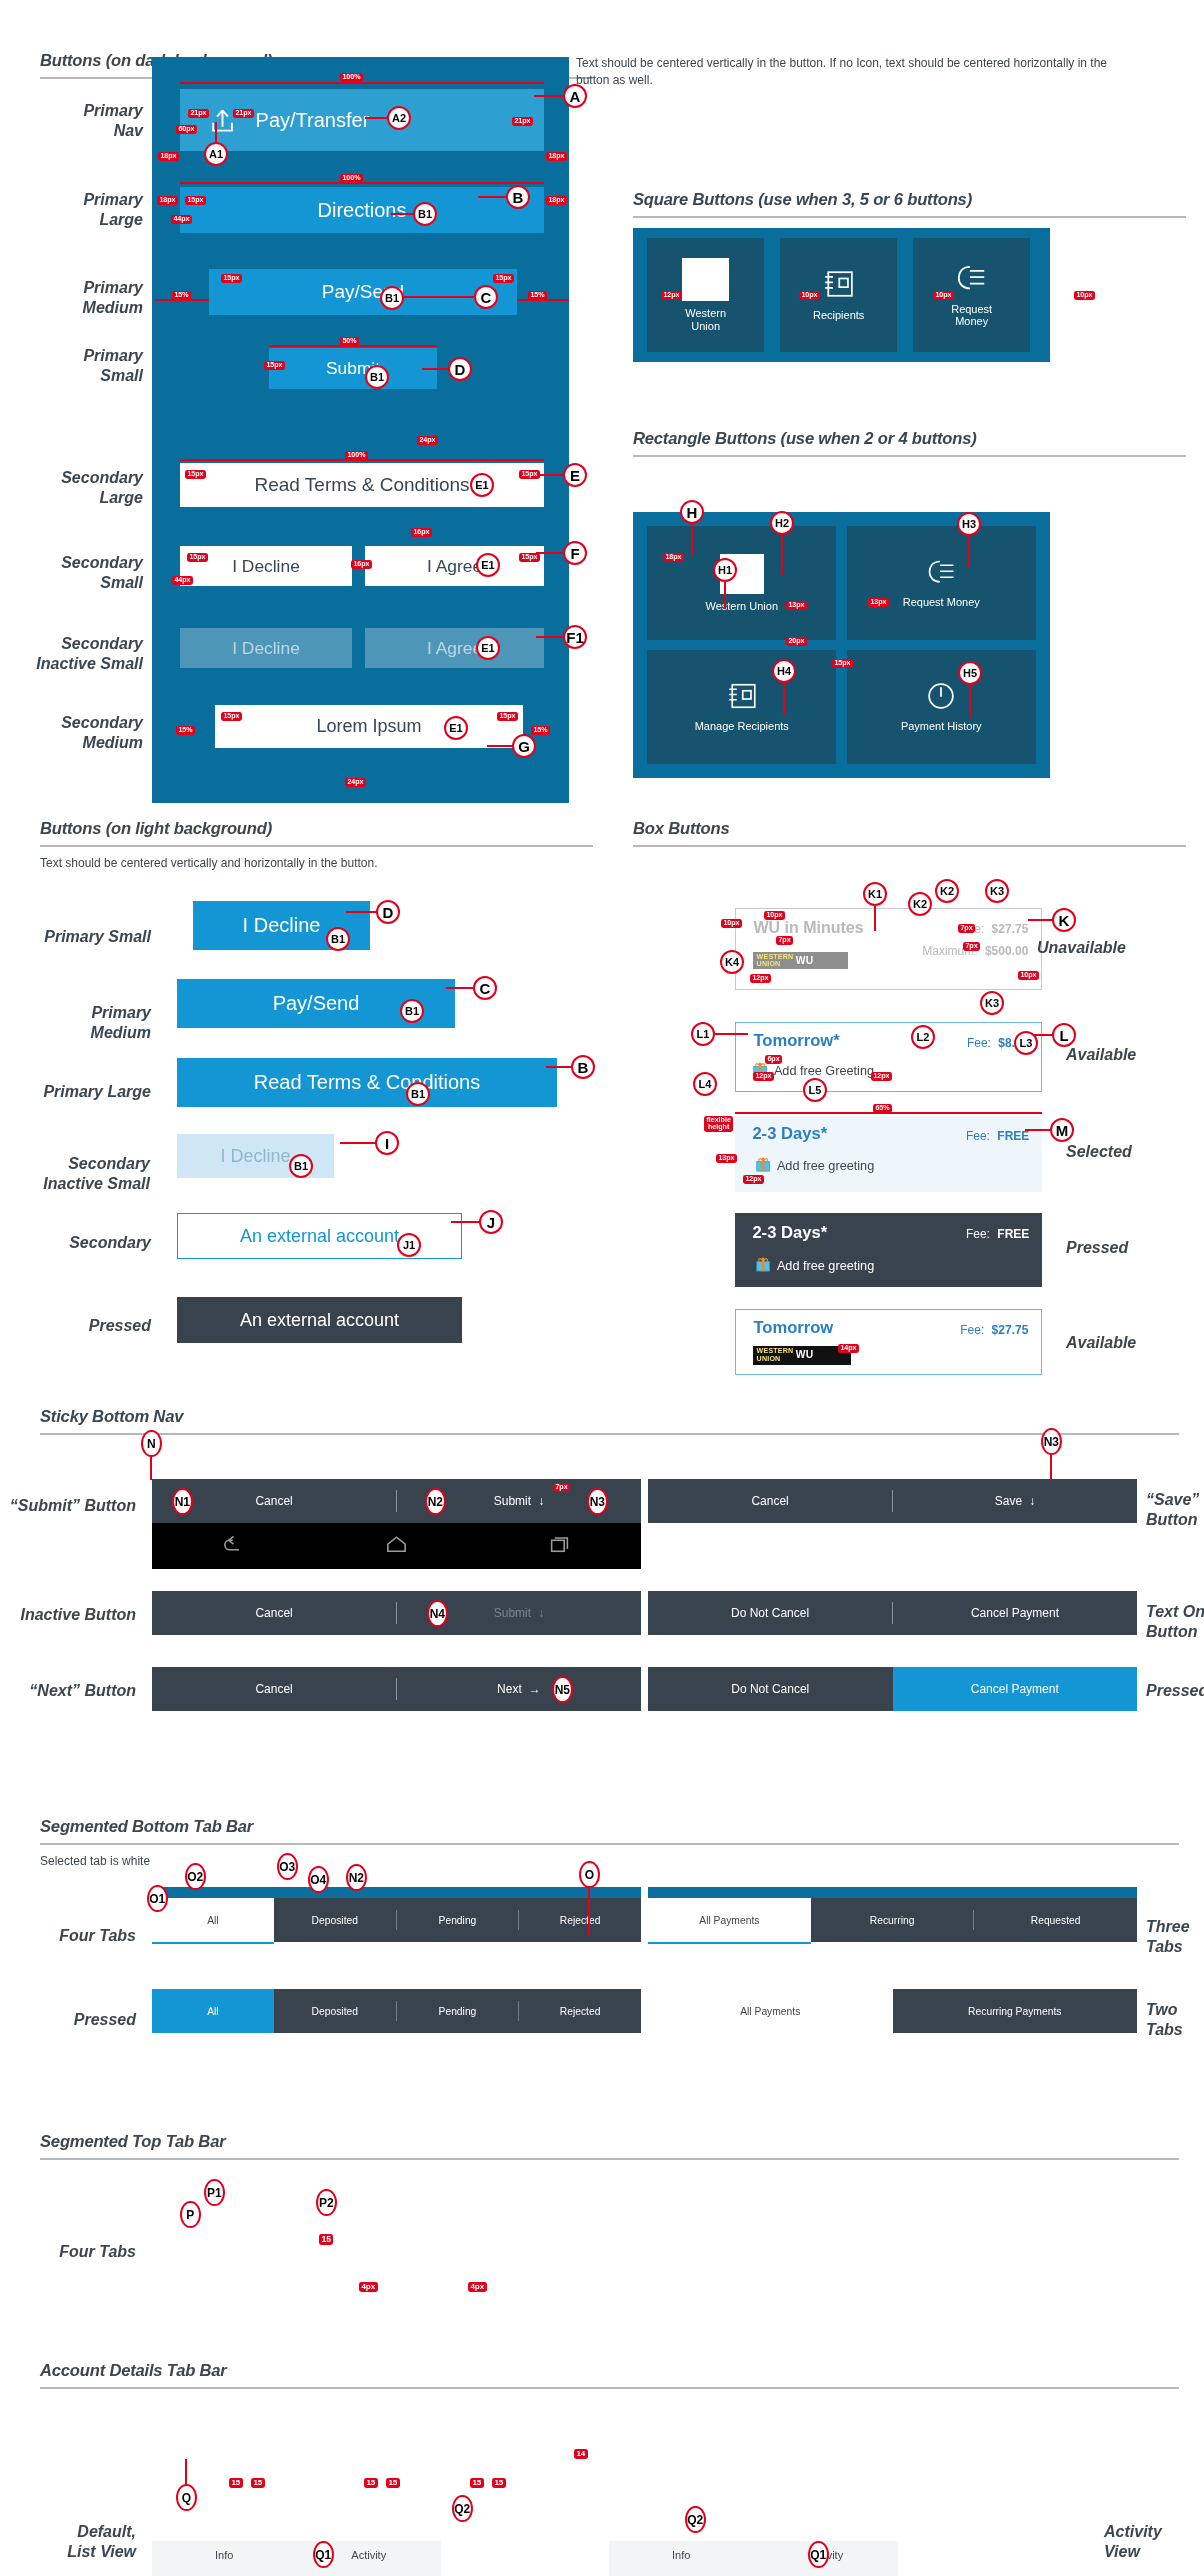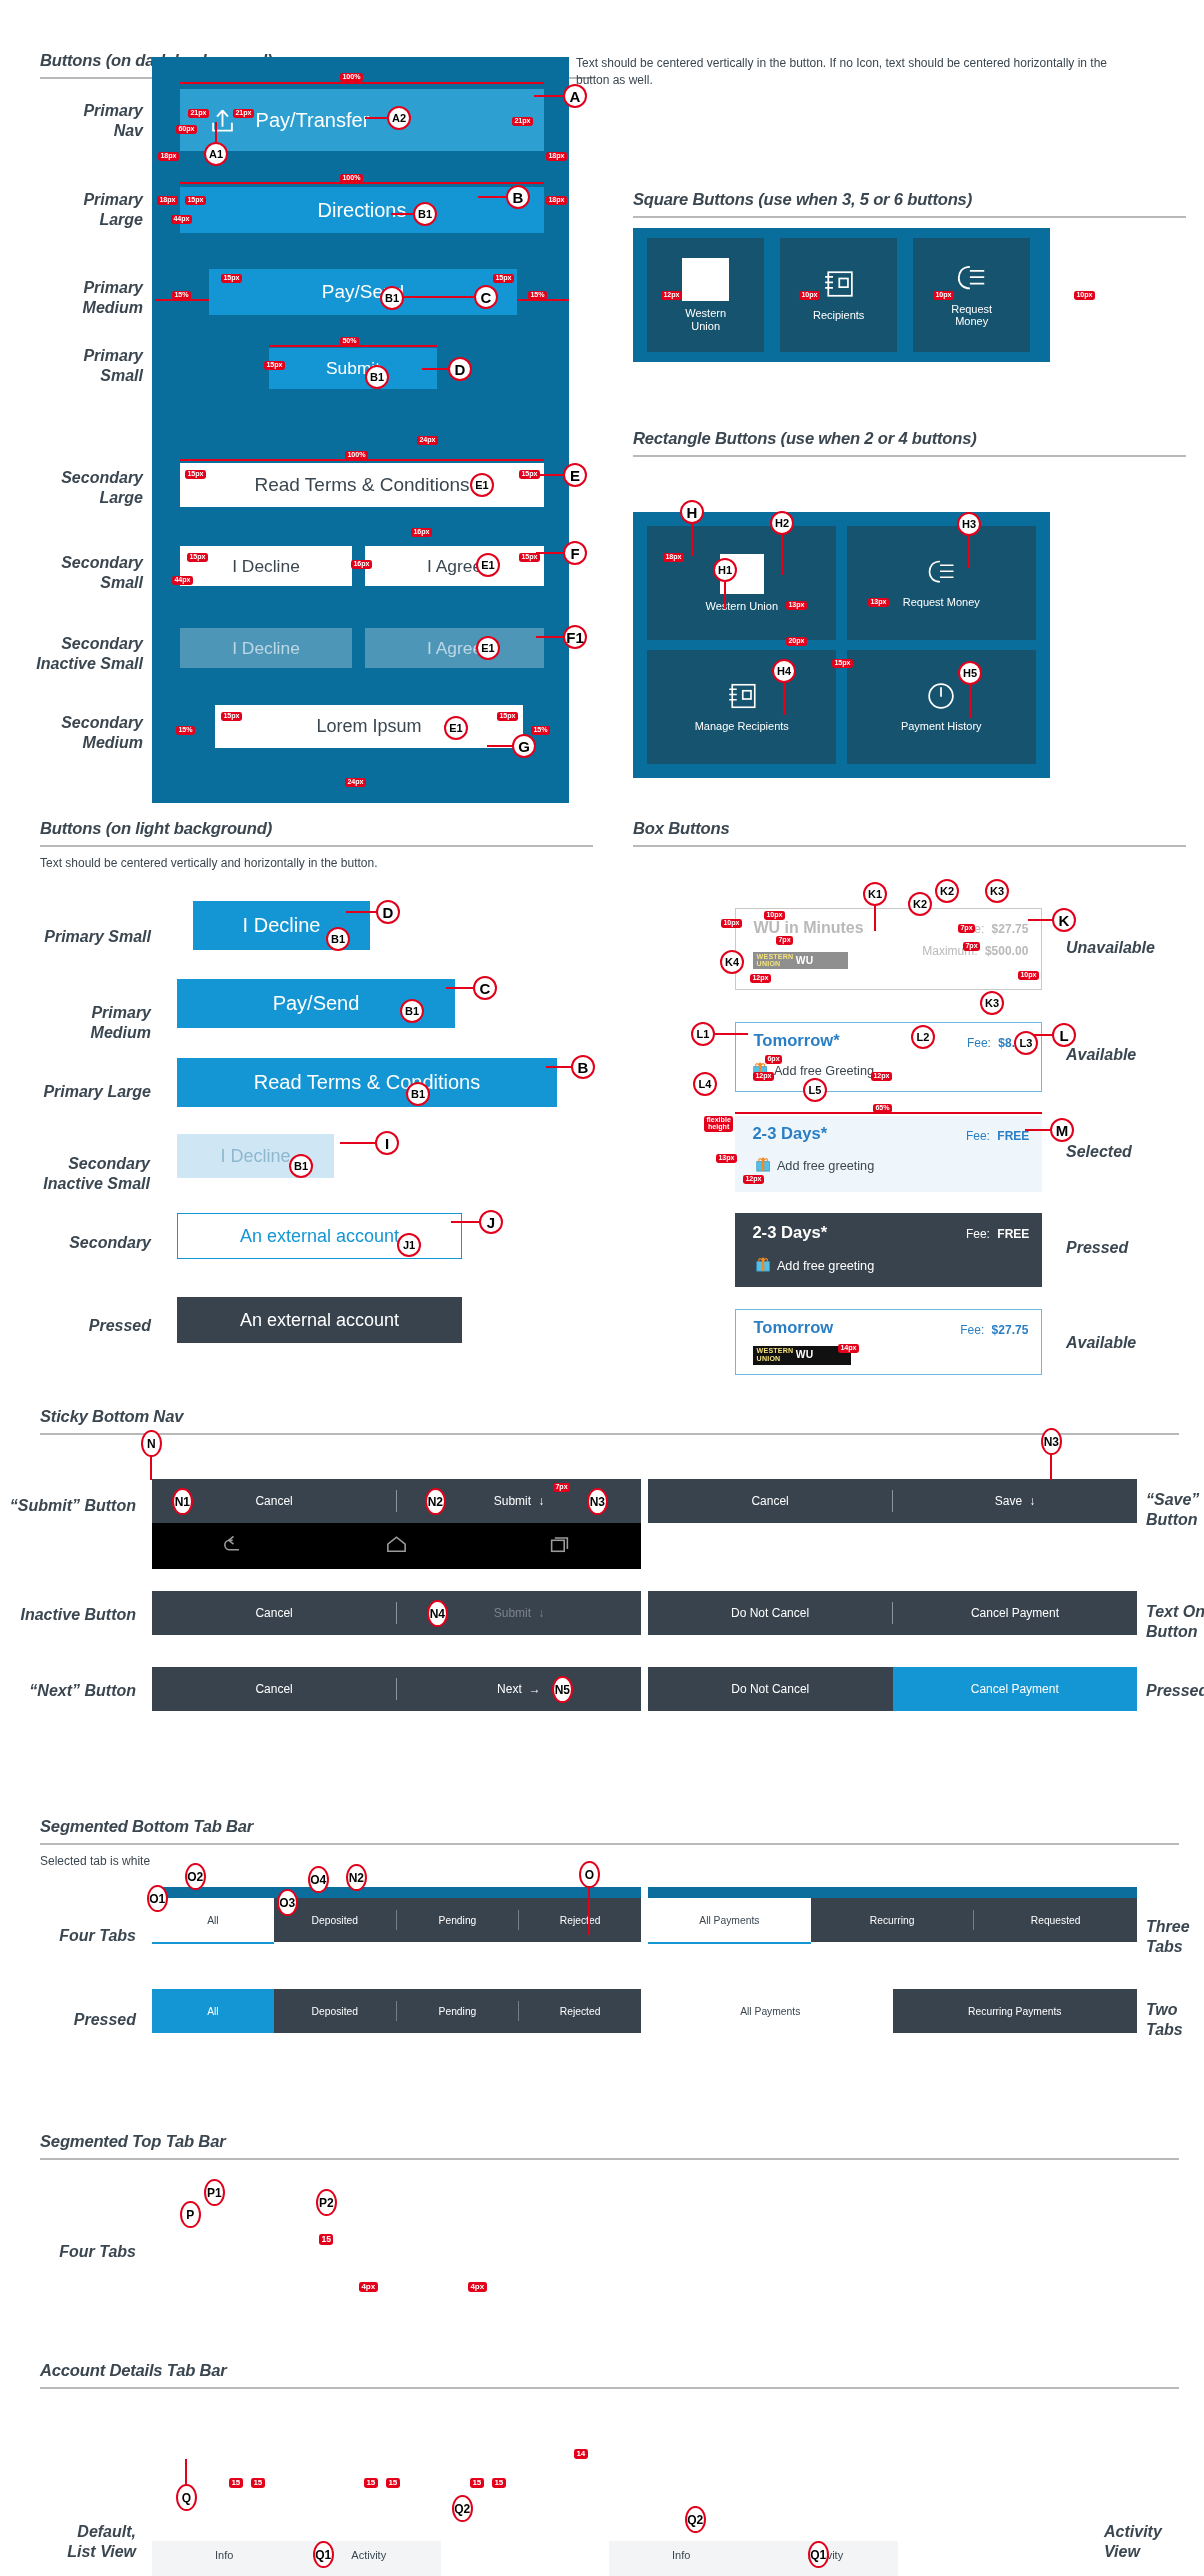--- a/index.html
+++ b/index.html
@@ -407,21 +407,21 @@
   <div style="position:absolute; right:12.7px; top:35px; font-size:12px; color:#b9b9b9;">
     <span>Maximum:</span>
     <span style="font-weight:bold; margin-left:4px;">$500.00</span>
   </div>
   <div class="wu-logo" style="position:absolute; left:17.4px; top:43px; width:95px; height:17.4px;">
     <span style="white-space:pre;">WESTERN
 UNION</span>
       <span class="wu">WU</span>
   </div>
 </div>
-<div class="abs row-label l" style="left:1066px; top:938px; width:111px;">Unavailable</div>
+<div class="abs row-label l" style="left:1037px; top:938px; width:111px;">Unavailable</div>
 <div class="dim" style="left:721px; top:919px;">10px</div>
 <div class="dim" style="left:764px; top:911px;">10px</div>
 <div class="dim" style="left:776px; top:936px;">7px</div>
 <div class="dim" style="left:958px; top:924px;">7px</div>
 <div class="dim" style="left:963px; top:942px;">7px</div>
 <div class="dim" style="left:750px; top:974px;">12px</div>
 <div class="dim" style="left:1018px; top:971px;">10px</div>
 <div class="cal s1" style="left:1052px; top:908px;">K</div>
 <div class="lead h" style="left:1028px; top:919px; width:25px;"></div>
 <div class="cal s2" style="left:863px; top:882px;">K1</div>
@@ -658,21 +658,21 @@
     <div class="tab">
         <span>Requested</span>
       </div>
   </div>
   <div style="width:163px; height:2.4px; background:#1596d4;"></div>
 </div>
 <div class="abs row-label l" style="left:1146px; top:1917px; width:87px; white-space:pre;">Three
 Tabs</div>
 <div class="cal oval" style="left:147px; top:1885px;">O1</div>
 <div class="cal oval" style="left:185px; top:1863px;">O2</div>
-<div class="cal oval" style="left:277px; top:1853px;margin-top:36px;">O3</div>
+<div class="cal oval" style="left:277px; top:1853px;">O3</div>
 <div class="cal oval" style="left:308px; top:1866px;">O4</div>
 <div class="cal oval" style="left:346px; top:1864px;">N2</div>
 <div class="cal oval" style="left:579px; top:1861px;">O</div>
 <div class="lead v" style="left:588px; top:1888px; height:47px;"></div>
 
 <div class="abs row-label" style="left:16px; top:2010px; width:120px;">Pressed</div>
 <div class="abs segbar" style="left:152px; top:1989px; width:489px; height:44px;">
   <div class="tab selblue">
       <span>All</span>
     </div>

